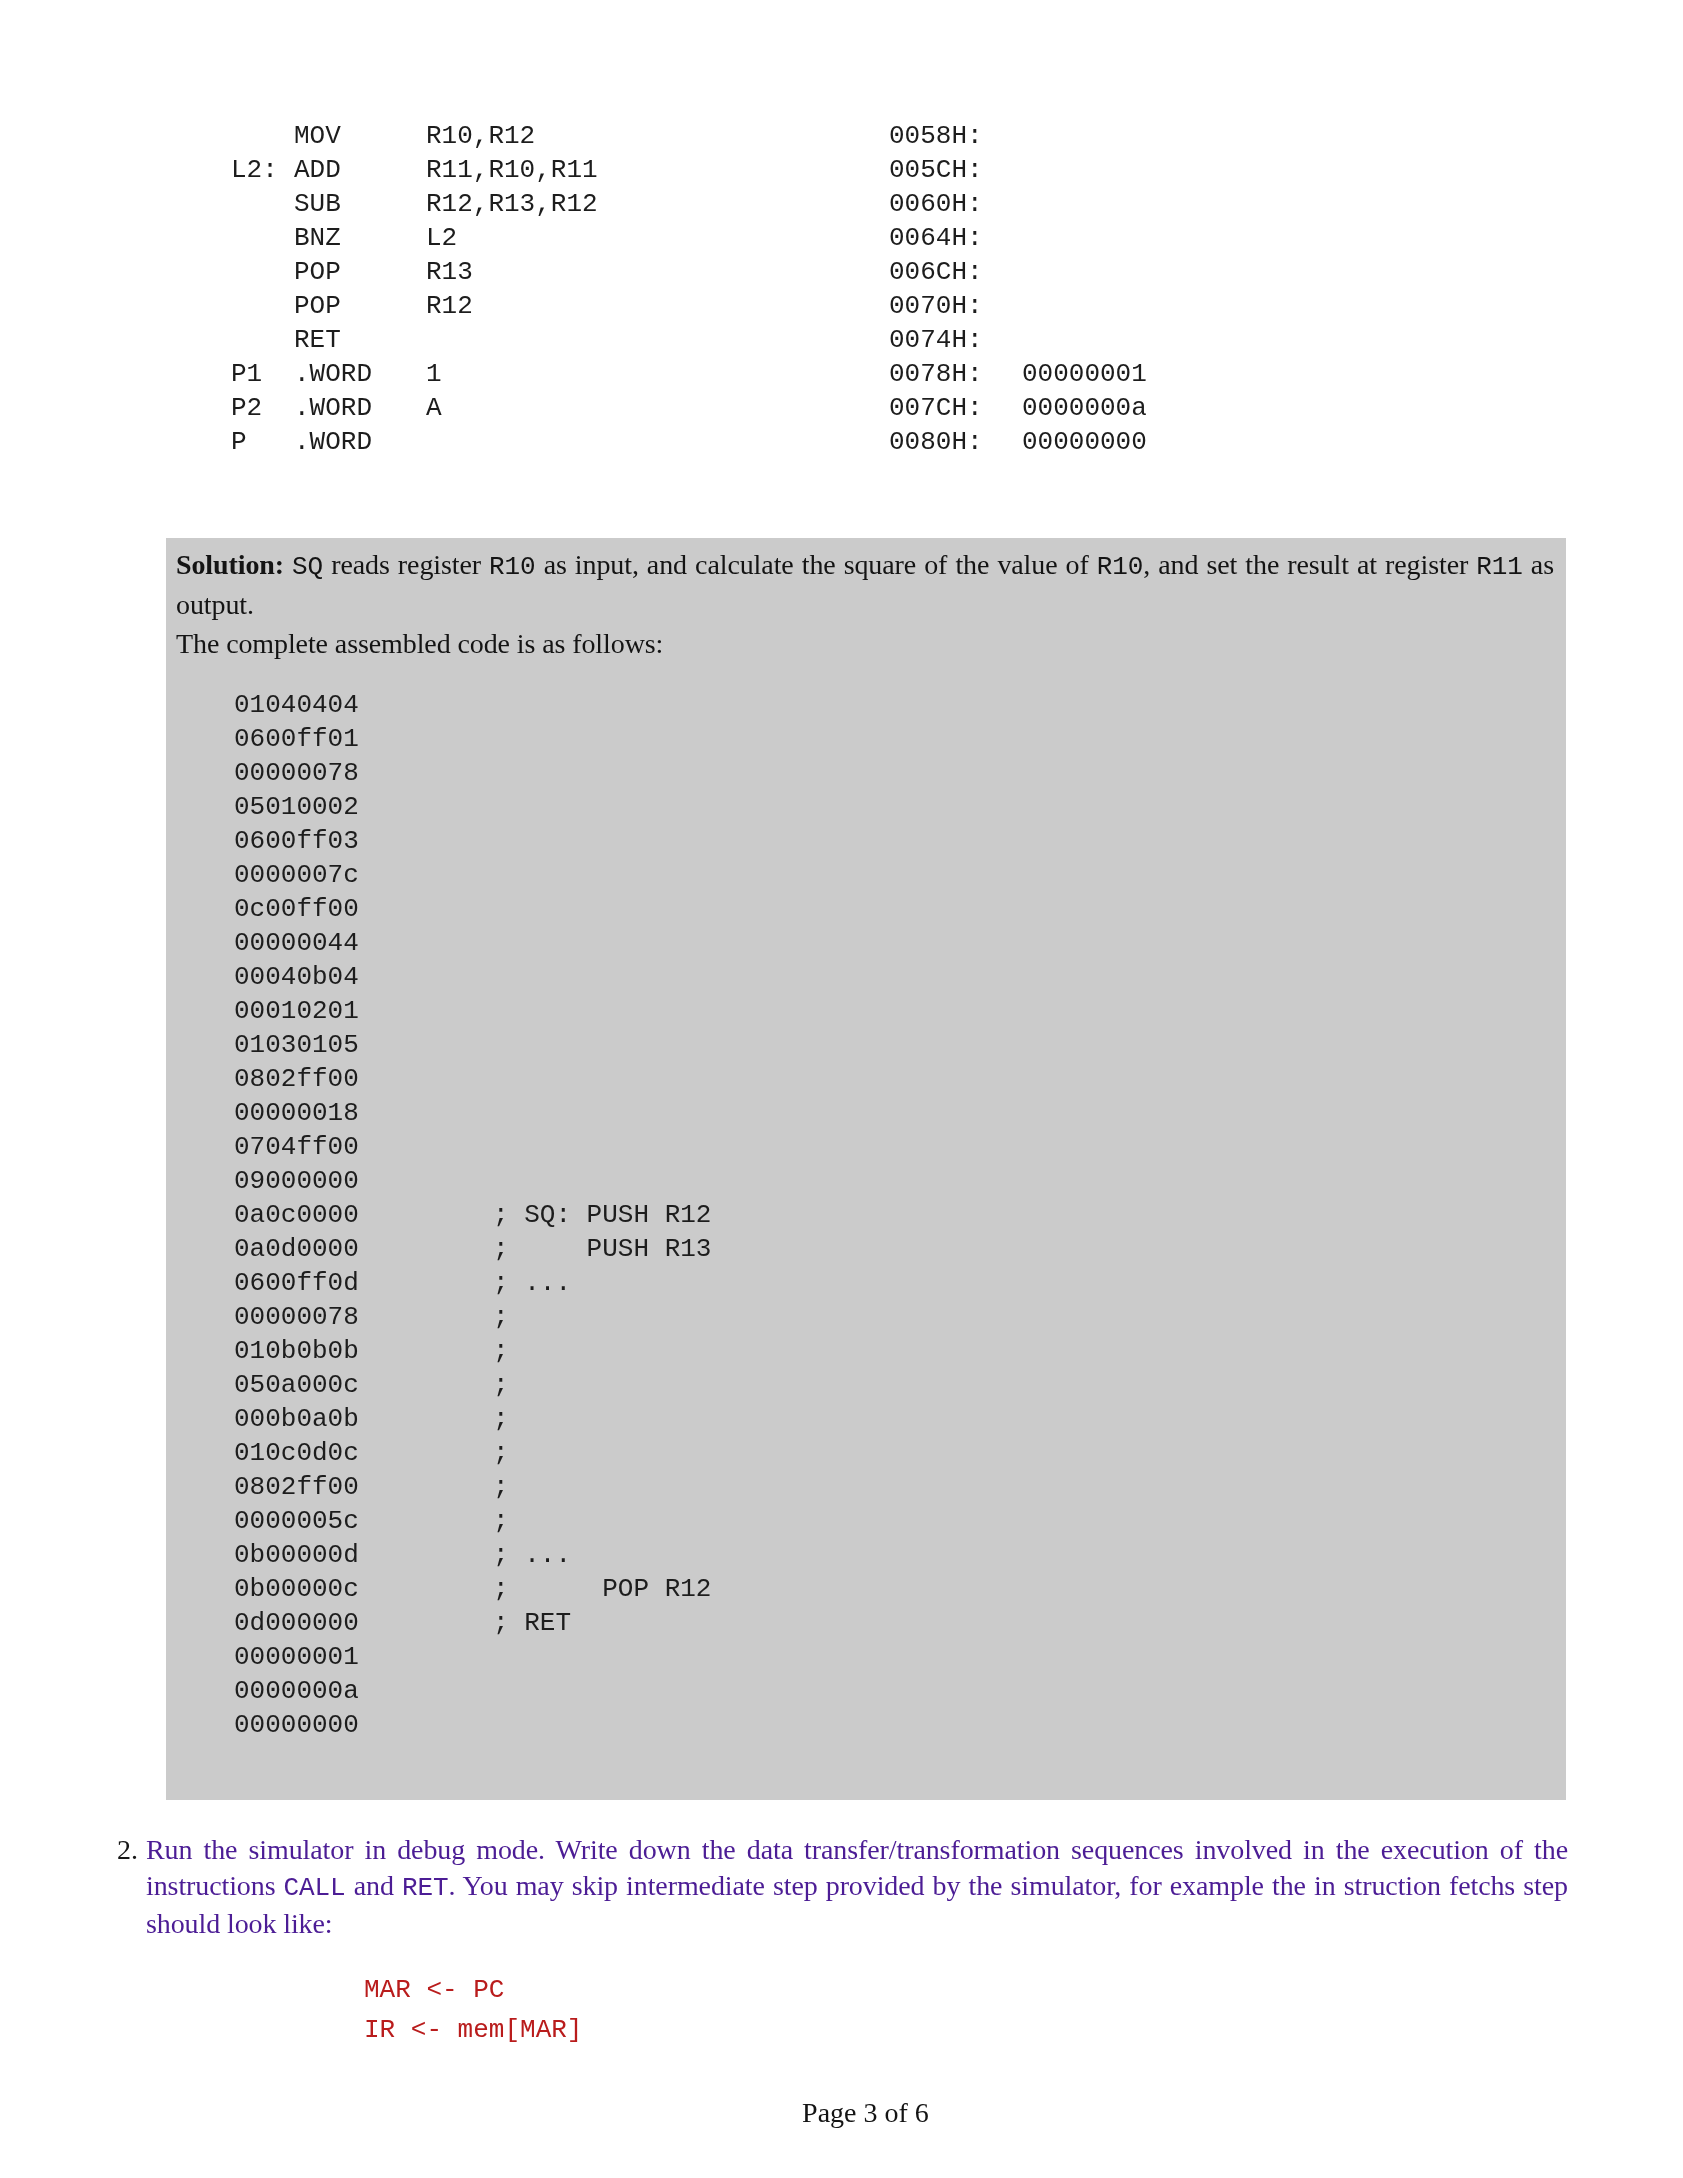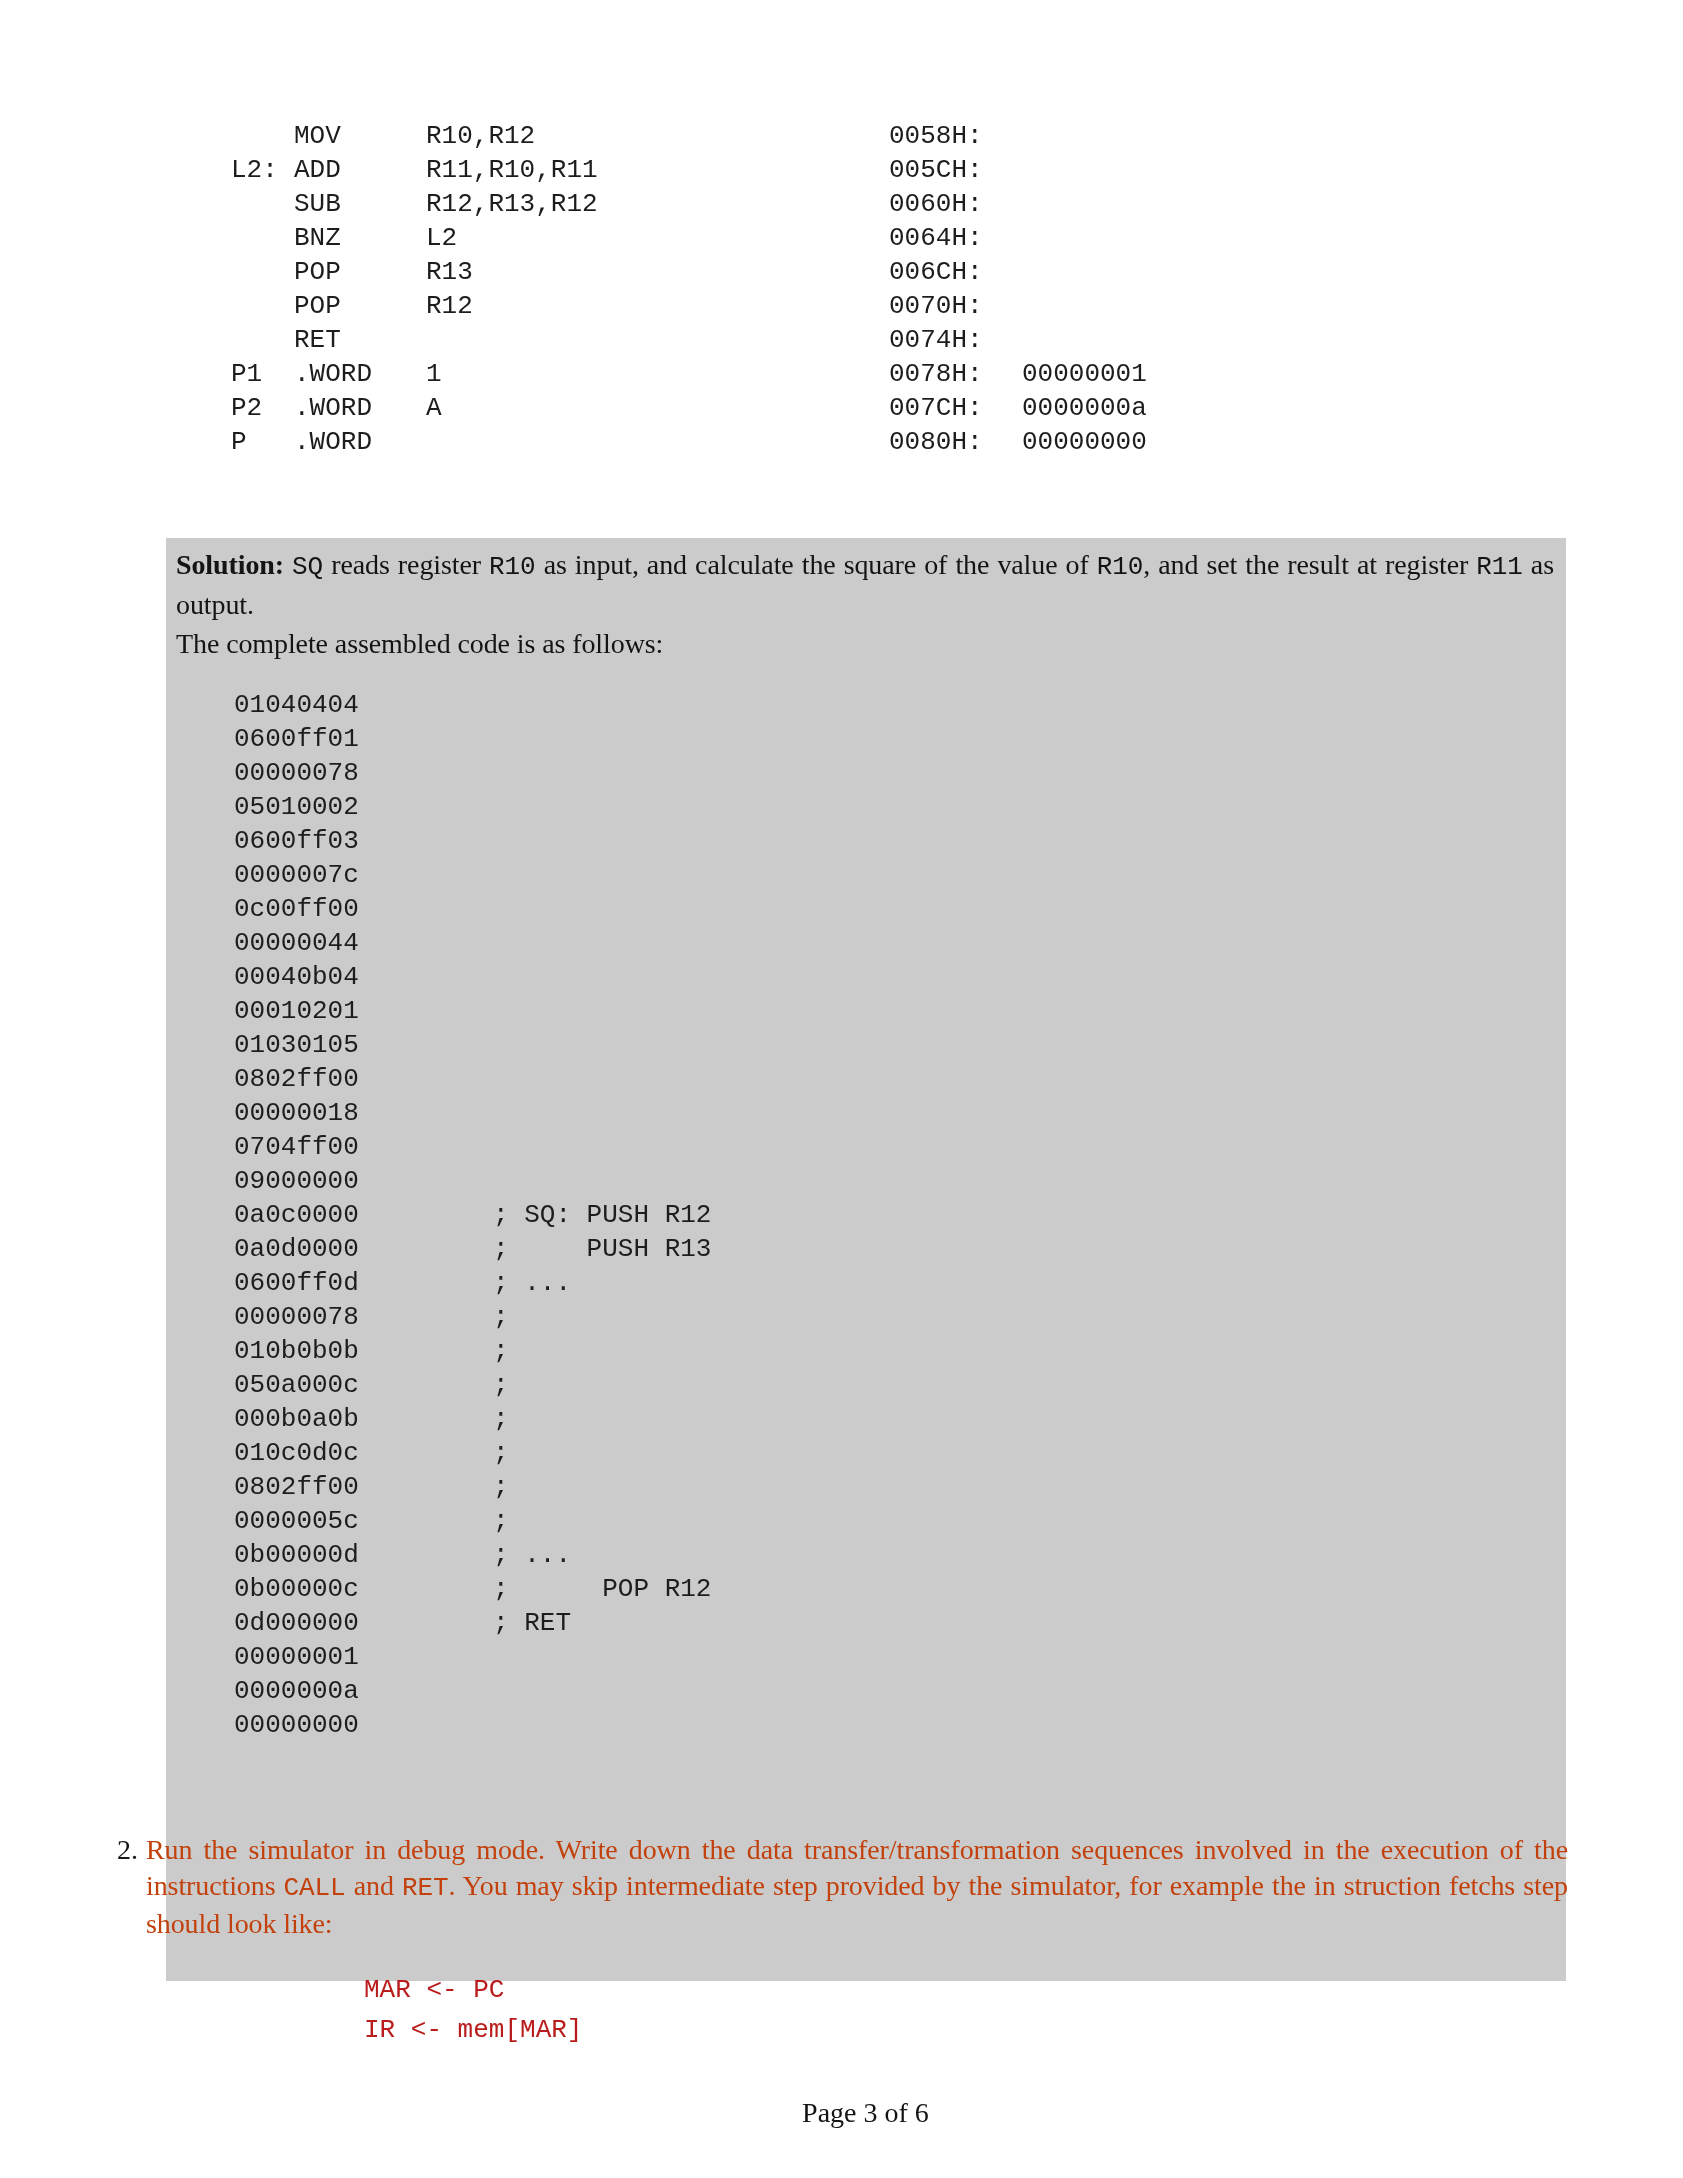--- a/index.html
+++ b/index.html
@@ -20,21 +20,21 @@
   }
   .asm-row { display:flex; }
   .asm-row span { white-space:pre; }
   .col-label    { width:63px;  }
   .col-opcode   { width:132px; }
   .col-operands { width:463px; }
   .col-addr     { width:133px; }
 
   
   .solution {
-    position:absolute; left:166px; top:538px; width:1400px; height:1443px;
+    position:absolute; left:166px; top:538px; width:1400px; height:1262px;
     box-sizing:border-box; padding:8px 12px 0 10px;
     background:#cbcbcb;
   }
   .sol-para {
     font-size:28px; line-height:37px; text-align:justify;
     letter-spacing:-0.1px; margin:0; color:#141414;
   }
   .sol-para2 { margin-top:2px; text-align:left; }
   .mc-block {
     margin-top:26px; margin-left:58px;
@@ -43,21 +43,21 @@
   }
   .mc-line { display:flex; }
   .mc-code { width:259px; white-space:pre; }
   .mc-comment { white-space:pre; }
 
   
   .q2 { position:absolute; left:117px; top:1832px; width:1451px; }
   .q2-num { position:absolute; left:0; top:0; font-size:28px; line-height:36px; }
   .q2-text {
     margin-left:29px; font-size:28px; line-height:36px;
-    text-align:justify; letter-spacing:-0.1px; color:#c2410c;
+    text-align:justify; letter-spacing:-0.1px; color:#4c1d95;
   }
   .fetch-block {
     position:absolute; left:364px; top:1970px;
     font-family:"Liberation Mono", monospace; font-size:26px; line-height:40px;
     white-space:pre; color:#b91c1c;
   }
   .fetch-line { white-space:pre; }
 
   .footer {
     position:absolute; left:0; top:2097px; width:100%;

